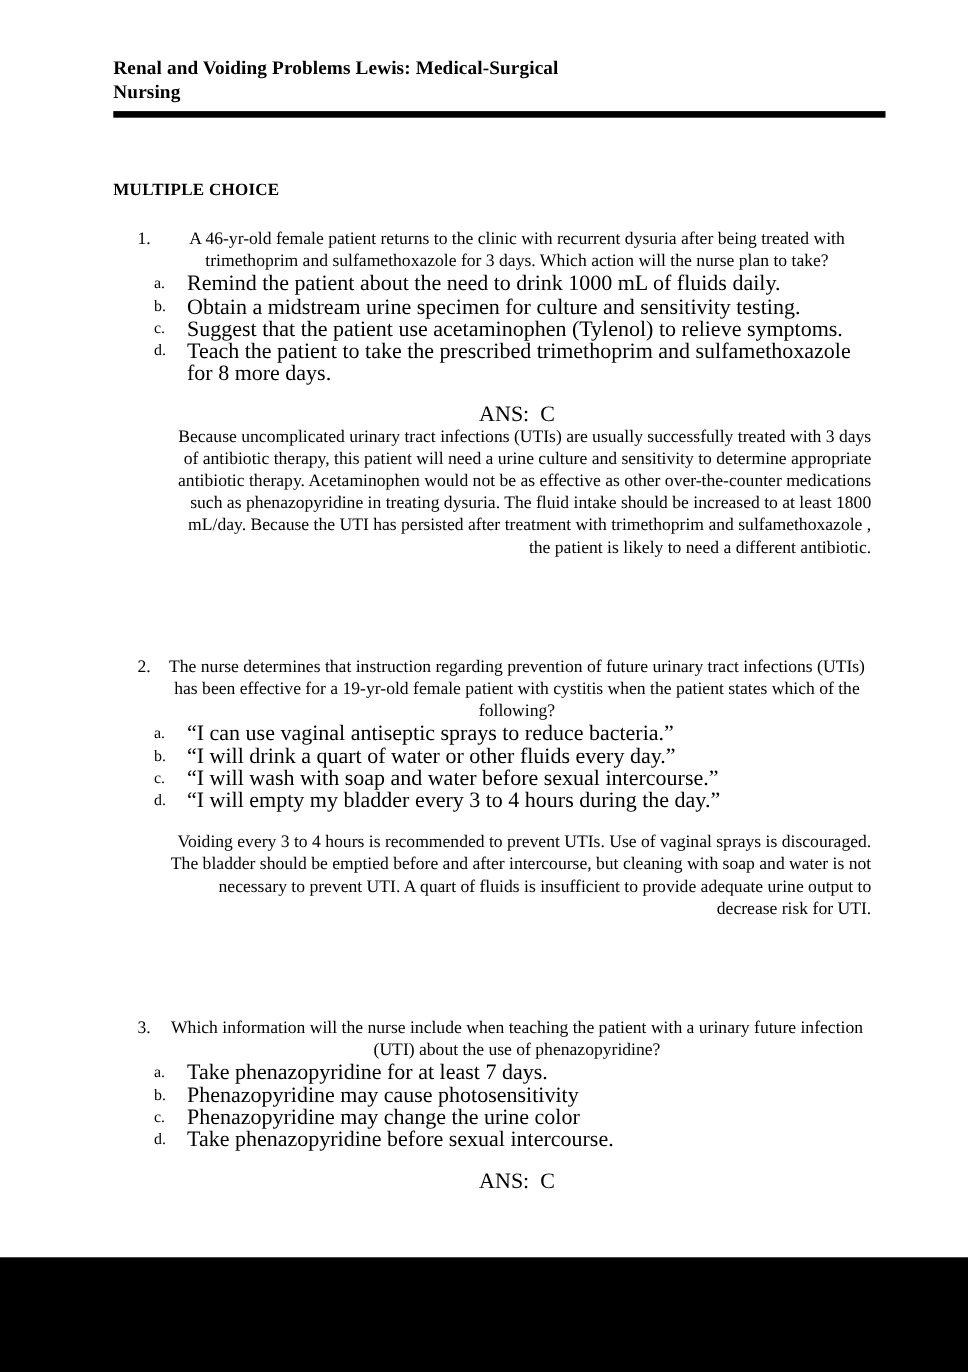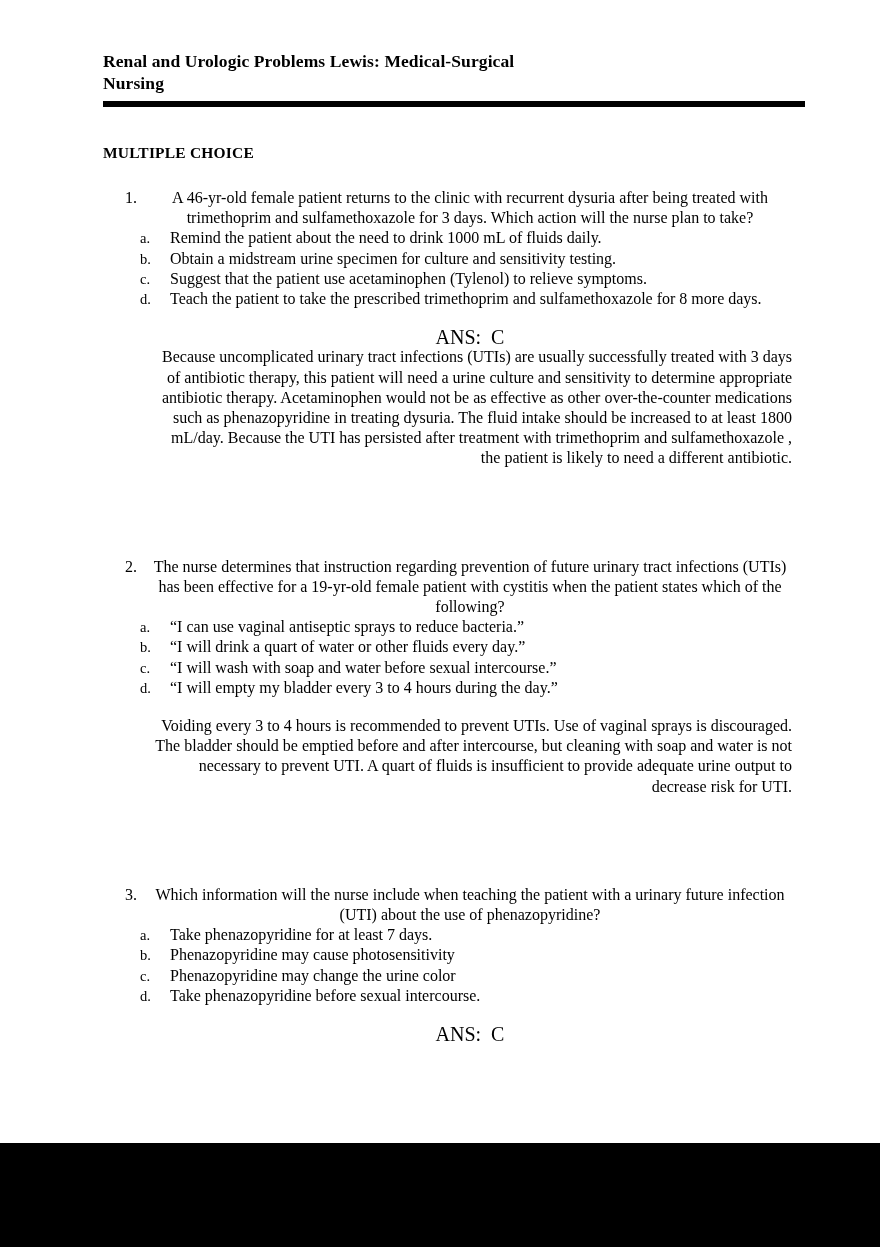--- a/index.html
+++ b/index.html
@@ -43,21 +43,21 @@
   }
 
   .title-rule {
     margin-top: 7px;
     width: 702px;
     height: 6px;
     background: #000000;
   }
 
   .section-heading {
-    margin-top: 36px;
+    margin-top: 56px;
     font-weight: bold;
     font-size: 15.5px;
     line-height: 19px;
     letter-spacing: 0.2px;
   }
 
   
   .question-block {
     margin-top: 26px;
   }
@@ -98,21 +98,21 @@
   }
   .option-letter {
     width: 30px;
     flex: 0 0 30px;
     padding-left: 37px;
     font-size: 14.5px;
     line-height: 20.2px;
   }
   .option-text {
     flex: 1 1 auto;
-    font-size: 16px;
+    font-size: 20px;
     line-height: 20.2px;
     padding-right: 30px;
   }
 
   
   .answer-block {
     margin-top: 18px;
     padding-left: 45px;
     padding-right: 16px;
   }
@@ -137,21 +137,21 @@
     height: 104px;
     background: #000000;
   }
 </style>
 </head>
 <body>
 
 <div class="page">
   <div class="content">
 
-    <div class="doc-title">Renal and Urologic Problems Lewis: Medical-Surgical Nursing</div>
+    <div class="doc-title">Renal and Voiding Problems Lewis: Medical-Surgical Nursing</div>
     <div class="title-rule"></div>
 
     <div class="section-heading">MULTIPLE CHOICE</div>
 
     <div class="question-block">
       <div class="question-row">
         <div class="question-number">1.</div>
         <div class="question-text">A 46-yr-old female patient returns to the clinic with recurrent dysuria after being treated with trimethoprim and sulfamethoxazole for 3 days. Which action will the nurse plan to take?</div>
       </div>
       <ul class="options">

